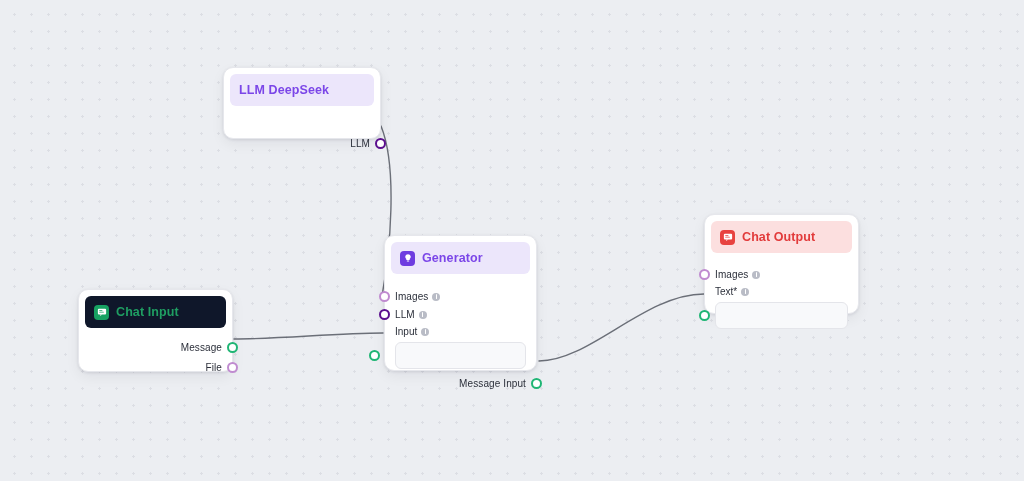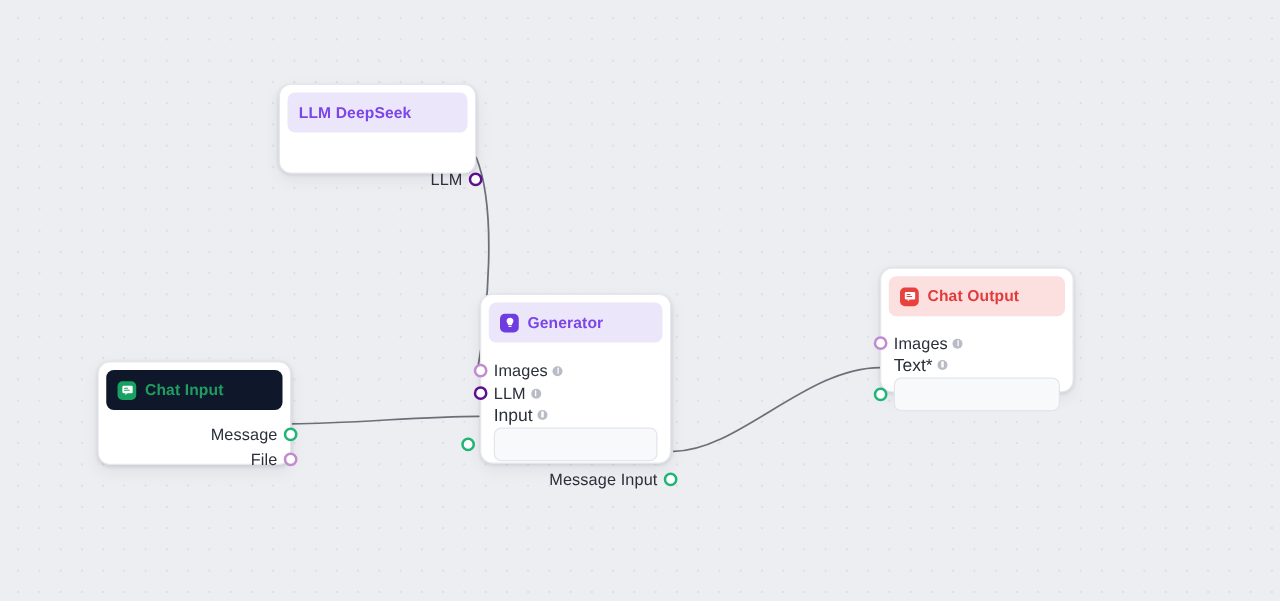--- a/index.html
+++ b/index.html
@@ -90,21 +90,21 @@
   
   .port-row {
     position: relative;
     display: flex;
     align-items: center;
     height: 17px;
     margin-bottom: 1px;
   }
   .port-row.right { justify-content: flex-end; }
   .port-label {
-    font-size: 13px;
+    font-size: 10px;
     color: #2b2f3a;
     white-space: nowrap;
     letter-spacing: 0.1px;
   }
   .info-dot {
     width: 8px;
     height: 8px;
     border-radius: 50%;
     background: #b9bcc6;
     display: inline-block;
@@ -132,21 +132,21 @@
     background: #ffffff;
     box-sizing: border-box;
     z-index: 6;
   }
   .h-green  { border: 2.3px solid #1fb574; }
   .h-purple { border: 2.3px solid #5b0f8e; }
   .h-mauve  { border: 2.3px solid #c08bd0; }
 
   
   .field-label {
-    font-size: 14px;
+    font-size: 10px;
     color: #2b2f3a;
     display: flex;
     align-items: center;
     height: 15px;
     margin-top: 1px;
   }
   .textbox {
     margin-top: 3px;
     height: 27px;
     border: 1px solid #e4e5ea;

